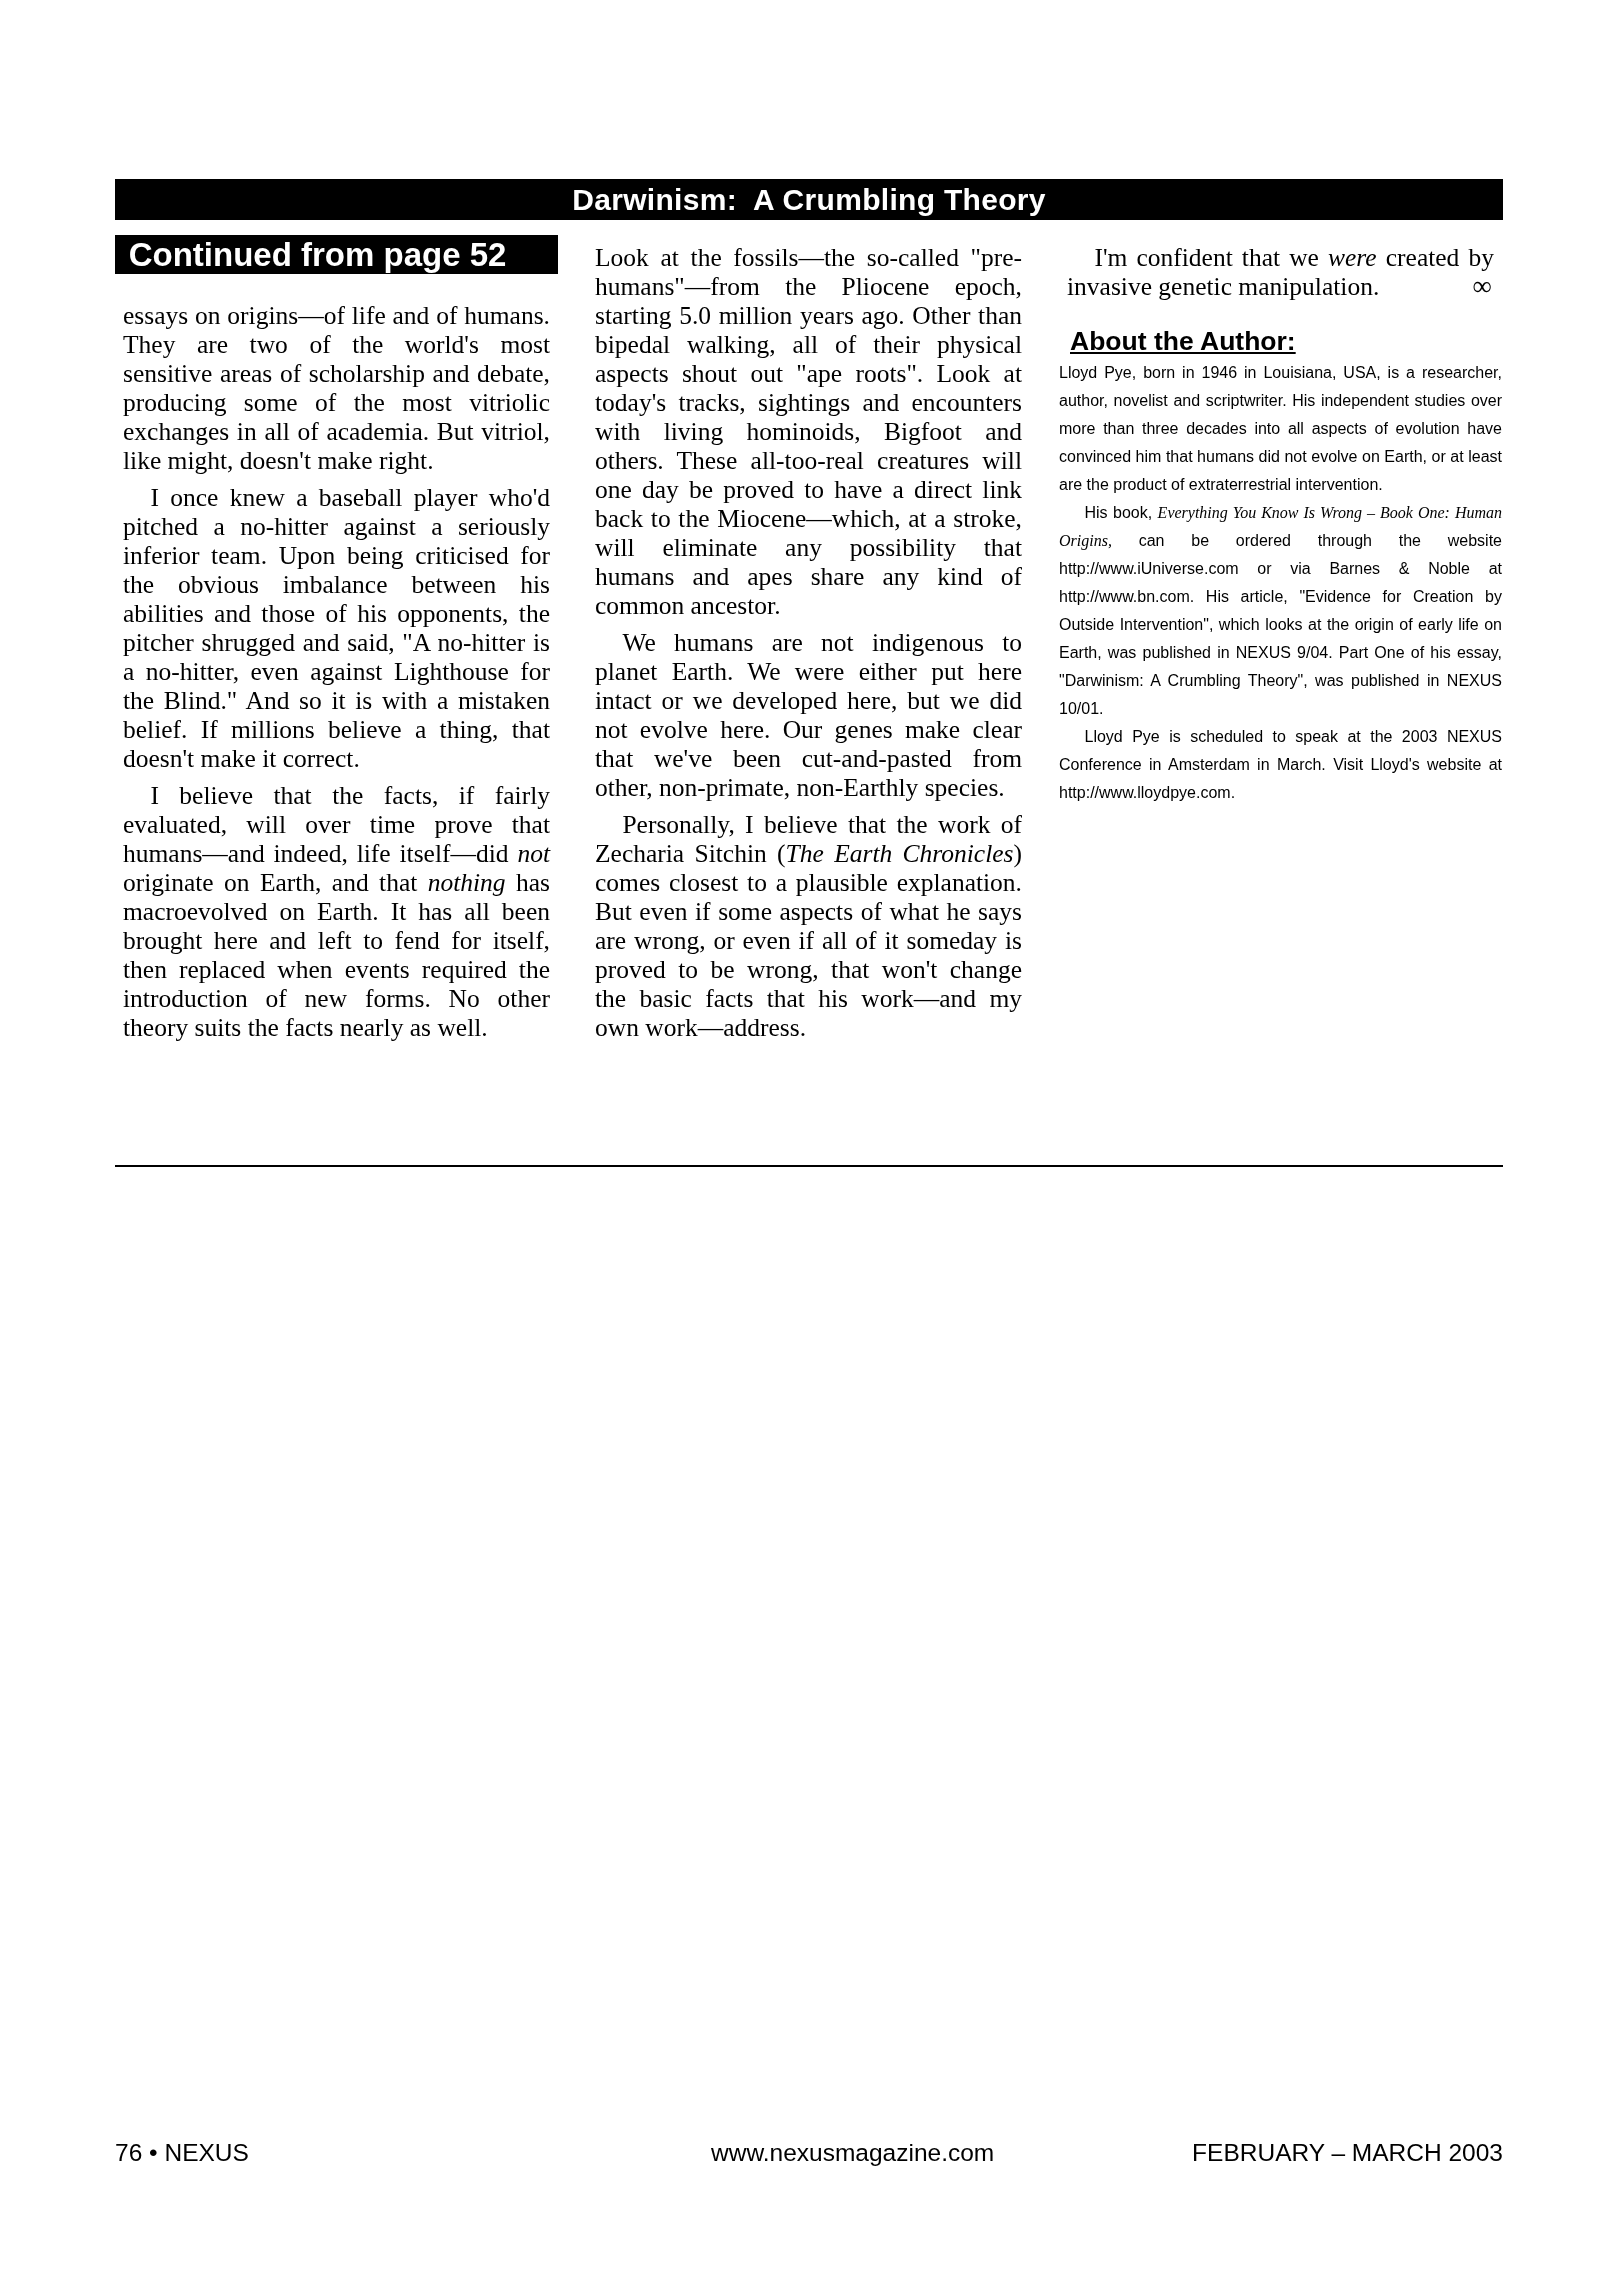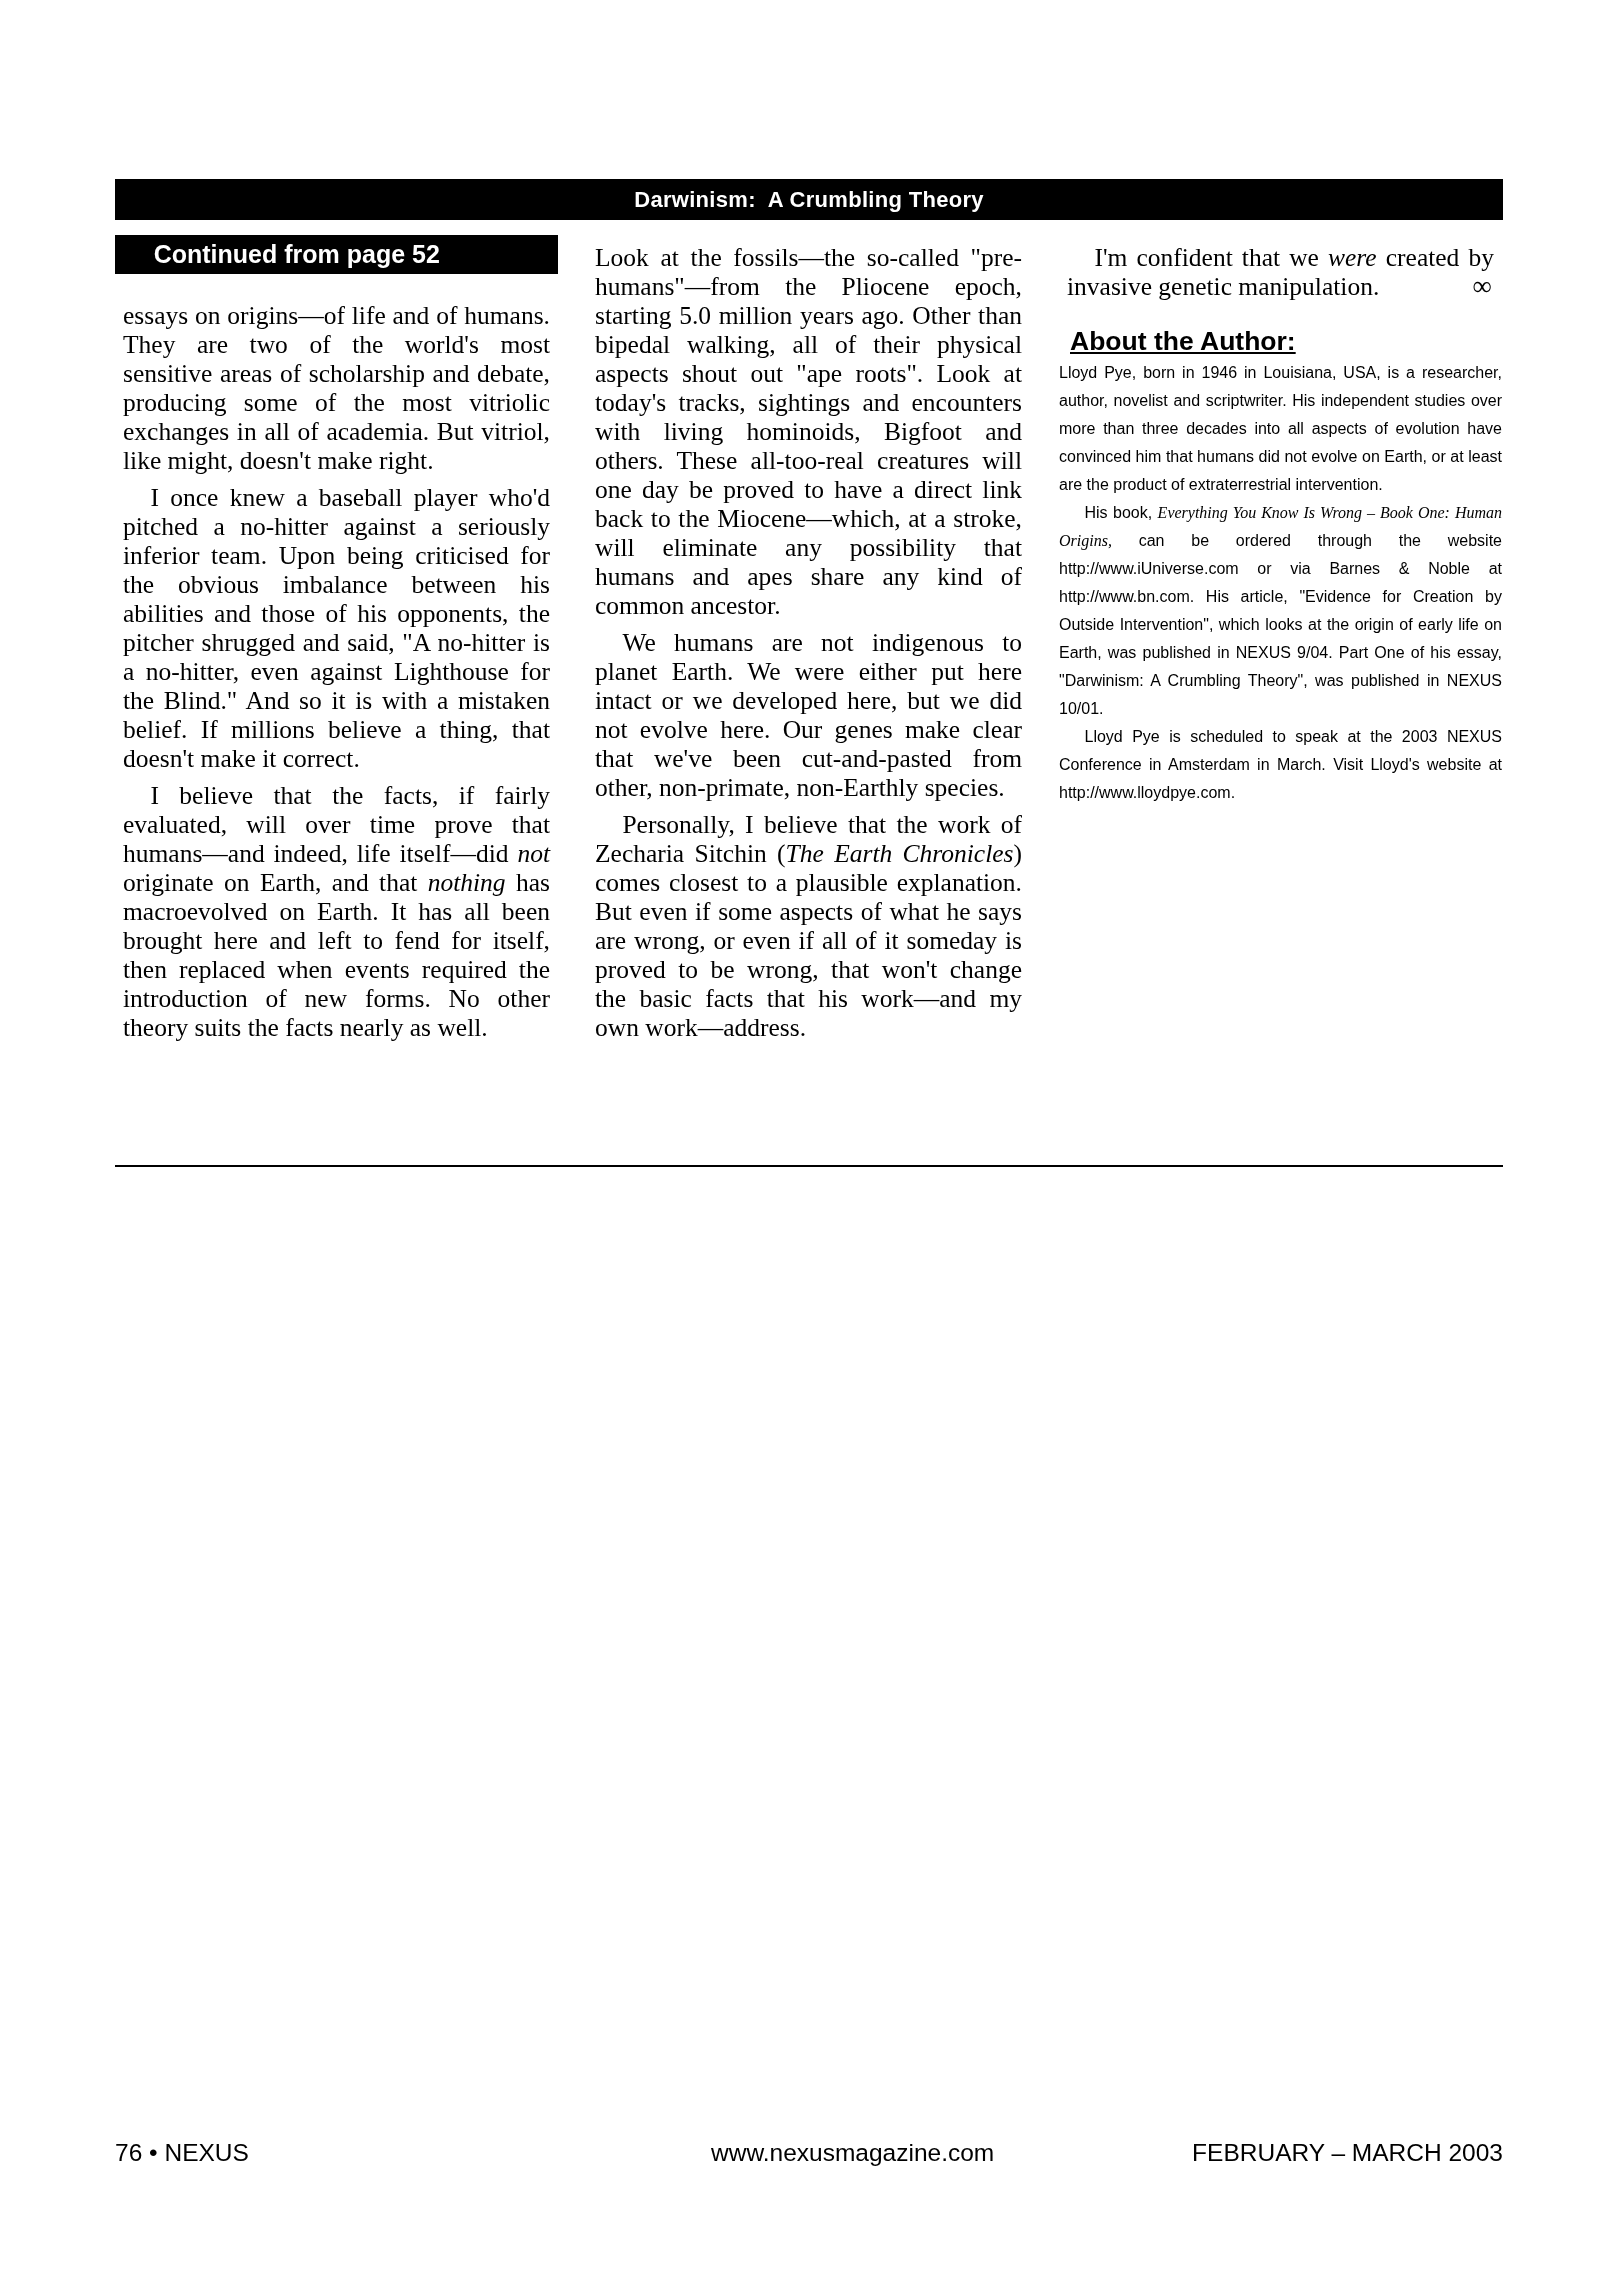--- a/index.html
+++ b/index.html
@@ -10,36 +10,36 @@
     position:relative; overflow:hidden;
   }
   .header-bar {
     position:absolute; left:115px; top:179px; width:1388px; height:41px;
     background:#000000;
     display:flex; align-items:center; justify-content:center;
   }
   .header-title {
     color:#ffffff;
     font-family:"Liberation Sans", sans-serif;
-    font-weight:bold; font-size:22px; letter-spacing:0.3px;
+    font-weight:bold; font-size:30px; letter-spacing:0.3px;
     white-space:pre;
   }
   .columns {
     position:absolute; left:115px; top:235px; width:1388px;
     display:flex; gap:29px;
   }
   .col { width:443px; }
   .banner {
     background:#000000; height:39px; box-sizing:border-box;
     display:flex; align-items:center; padding-left:13.7px;
     margin-bottom:27.4px;
   }
   .banner span {
     color:#ffffff; font-family:"Liberation Sans", sans-serif;
-    font-weight:bold; font-size:25px;margin-left:25px;
+    font-weight:bold; font-size:33px;
   }
   .col p {
     margin:8px; font-size:25.5px; line-height:29px;
     text-align:justify;
   }
   .col p.indent { text-indent:27.4px; }
   .col p.end-para { position:relative; }
   .end-mark { position:absolute; right:2px; bottom:0; font-size:27.4px; }
   .it { font-style:italic; }
   .it-serif { font-style:italic; font-family:"Liberation Serif", serif; }

